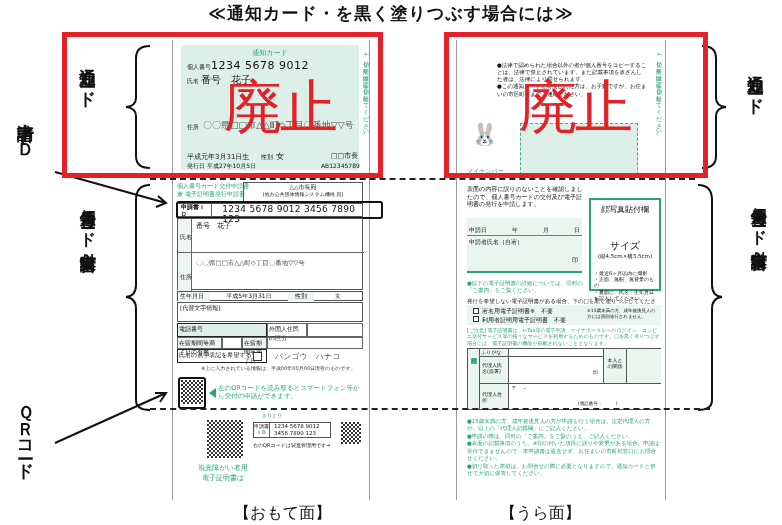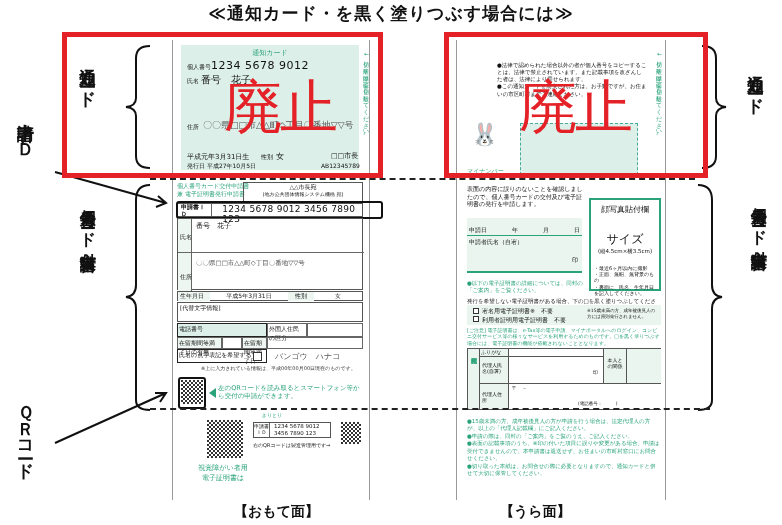--- a/index.html
+++ b/index.html
@@ -15,21 +15,21 @@
   .green{color:#2aa37a}
   .tiny{font-size:6px;line-height:1.25}
   .mini{font-size:7px;line-height:1.3}
   .card-bg{background:#dcefe8}
   .tbl{border:1px solid #555}
   .cell{border:1px solid #666;font-size:6px;padding:1px}
   .qrbox{background:#333;background-image:
       linear-gradient(45deg,#fff 25%,transparent 25%,transparent 75%,#fff 75%),
       linear-gradient(45deg,#fff 25%,transparent 25%,transparent 75%,#fff 75%);
       background-size:4px 4px;background-position:0 0,2px 2px}
-  .caption{font-size:14px;font-weight:bold}
+  .caption{font-size:16px;font-weight:normal}
   svg{overflow:visible}
 </style>
 </head>
 <body>
 
 <div class="abs title">≪通知カード・を黒く塗りつぶす場合には≫</div>
 
 <div class="abs vtext" style="left:77px;top:55px">通知カード</div>
 <div class="abs vtext" style="left:15px;top:110px">申請者ＩＤ</div>
 <div class="abs vtext sm" style="left:77px;top:196px">個人番号カード交付申請書</div>
@@ -161,21 +161,21 @@
       <span>申請日</span>
         <span>年</span>
         <span>月</span>
         <span>日</span>
     </div>
     <div class="tiny" style="padding:2px;font-size:6px">申請者氏名（自署）</div>
     <div class="abs tiny" style="right:4px;top:38px;font-size:6px">印</div>
   </div>
   <div class="abs" style="left:132px;top:158px;width:72px;height:93px;border:2px solid #2aa37a;text-align:center">
     <div style="font-size:8px;margin-top:4px">顔写真貼付欄</div>
-    <div style="font-size:12px;margin-top:16px">サイズ</div>
+    <div style="font-size:10px;margin-top:24px">サイズ</div>
     <div class="tiny" style="font-size:5.5px">(縦4.5cm×横3.5cm)</div>
     <div class="tiny" style="text-align:left;font-size:5px;margin-top:10px;padding-left:3px">
       <div>・最近6ヶ月以内に撮影</div>
       <div>・正面、無帽、無背景のもの</div>
       <div>・裏面に、氏名、生年月日を記入してください。</div>
     </div>
   </div>
   <div class="abs green tiny" style="left:10px;top:240px;width:118px;font-size:5.5px">●以下の電子証明書の詳細については、同封の「ご案内」をご覧ください。</div>
   <div class="abs tiny" style="left:10px;top:258px;font-size:5.5px">発行を希望しない電子証明書がある場合、下の□を黒く塗りつぶしてください。</div>
   <div class="abs" style="left:10px;top:265px;width:194px;height:20px;background:#eaf5f0">

